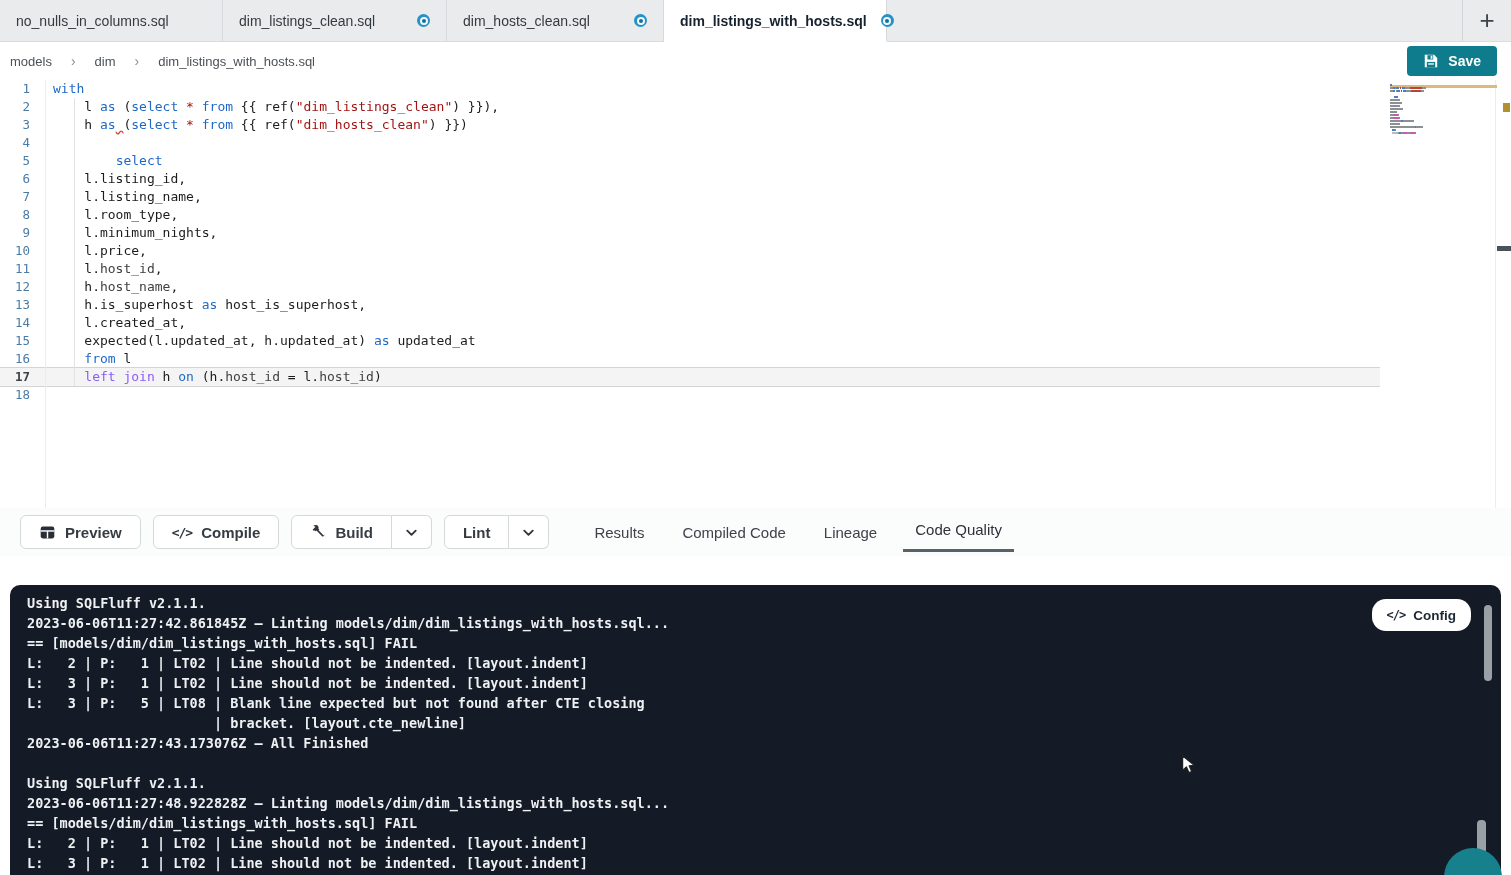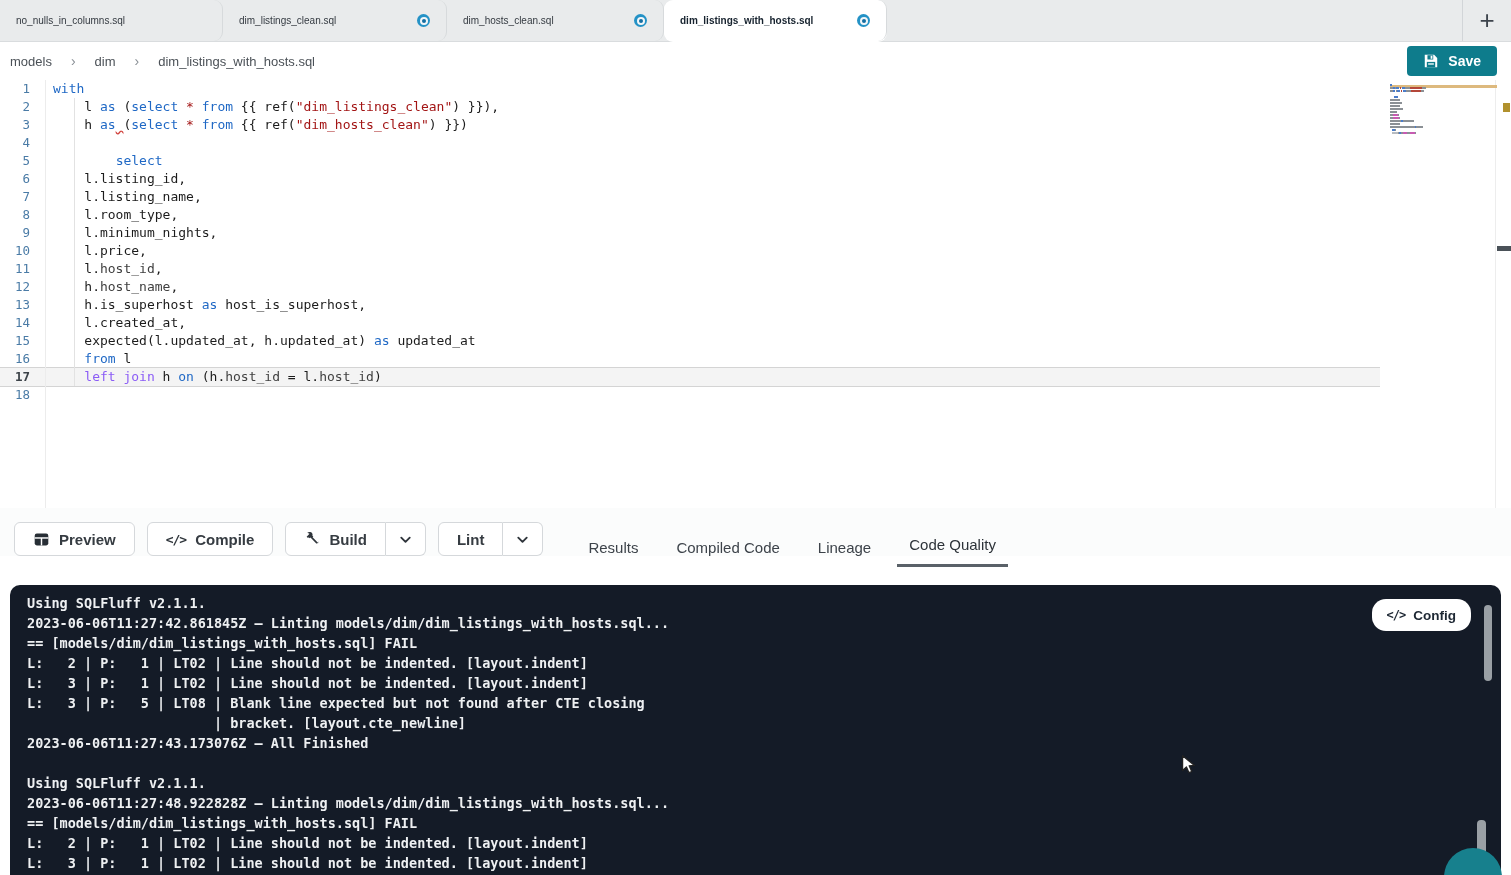--- a/index.html
+++ b/index.html
@@ -5,21 +5,21 @@
   * { box-sizing: border-box; }
   html,body { margin:0; padding:0; }
   body {
     width:1511px; height:875px; overflow:hidden; position:relative;
     background:#ffffff; font-family:"Liberation Sans", sans-serif; color:#333;
   }
 
   
   .tabbar { display:flex; height:42px; background:#e9ebec; border-bottom:1px solid #d9dcde; align-items:stretch; }
   .tab { display:flex; align-items:center; justify-content:space-between; padding:0 16px;
-         border-right:1px solid #d7dadc; font-size:10px; color:#343a41; cursor:default;border-radius:9px; }
+         border-right:1px solid #d7dadc; font-size:14px; color:#343a41; cursor:default; }
   .tab .tlabel { white-space:nowrap; }
   .tab.active { background:#fff; box-shadow:0 1px 0 #fff; }
   .tab.active .tlabel { font-weight:bold; color:#16222e; }
   .tab-filler { flex:1; }
   .tabbar-divider { width:1px; background:#d2d5d8; }
   .newtab { width:48px; display:flex; align-items:center; justify-content:center;
             font-size:26px; font-weight:300; color:#3d444c; }
   .dot { width:13px; height:13px; border-radius:50%; background:#2492c6; margin-left:14px;
          display:flex; align-items:center; justify-content:center; flex:none; }
   .dot .dmid { width:8px; height:8px; border-radius:50%; background:#f3f6f8; display:flex; align-items:center; justify-content:center; }
@@ -52,21 +52,21 @@
   .indent-guide { position:absolute; left:74px; top:18px; height:288px; width:1px; background:#e2e2e2; z-index:2; }
   .editor-right-border { position:absolute; left:1495px; top:0; height:428px; width:1px; background:#ededed; }
   .minimap { position:absolute; left:1390px; top:4px; width:72px; z-index:3; }
   .mm-row { height:2px; margin-bottom:1px; display:flex; }
   .mm-row span { height:2px; display:block; }
   .mm-highlight { position:absolute; left:1390px; top:5px; width:107px; height:3px; background:#ddb97e; z-index:2; }
   .ann-warning { position:absolute; left:1503px; top:23px; width:7px; height:9px; background:#b1912d; z-index:3; }
   .ann-cursor { position:absolute; left:1497px; top:166px; width:14px; height:5px; background:#4a5158; z-index:3; }
 
   
-  .toolbar { height:48px; background:#fbfcfc; display:flex; align-items:flex-end; padding-left:14px; }
+  .toolbar { height:48px; background:#fbfcfc; display:flex; align-items:center; padding-left:20px; }
   .btn { display:flex; align-items:center; gap:9px; background:#fff; border:1px solid #d5d8db;
          border-radius:6px; height:34px; padding:0 18px; font-size:15px; font-weight:600; color:#363c42;
          font-family:"Liberation Sans", sans-serif; }
   .btn + .btn, .btn-group { margin-left:12px; }
   .btn-group { display:flex; }
   .btn-group .btn { margin-left:0; }
   .btn-group .btn.main { border-radius:6px 0 0 6px; }
   .btn-group .btn.caret { border-radius:0 6px 6px 0; border-left:none; padding:0 12px; }
   .glyph-code { font-family:"DejaVu Sans Mono", monospace; font-weight:bold; font-size:13px; letter-spacing:-1px; color:#2f353b; }
   .rtabs { display:flex; align-items:center; gap:34px; margin-left:43px; font-size:15px; color:#3d434a; }

